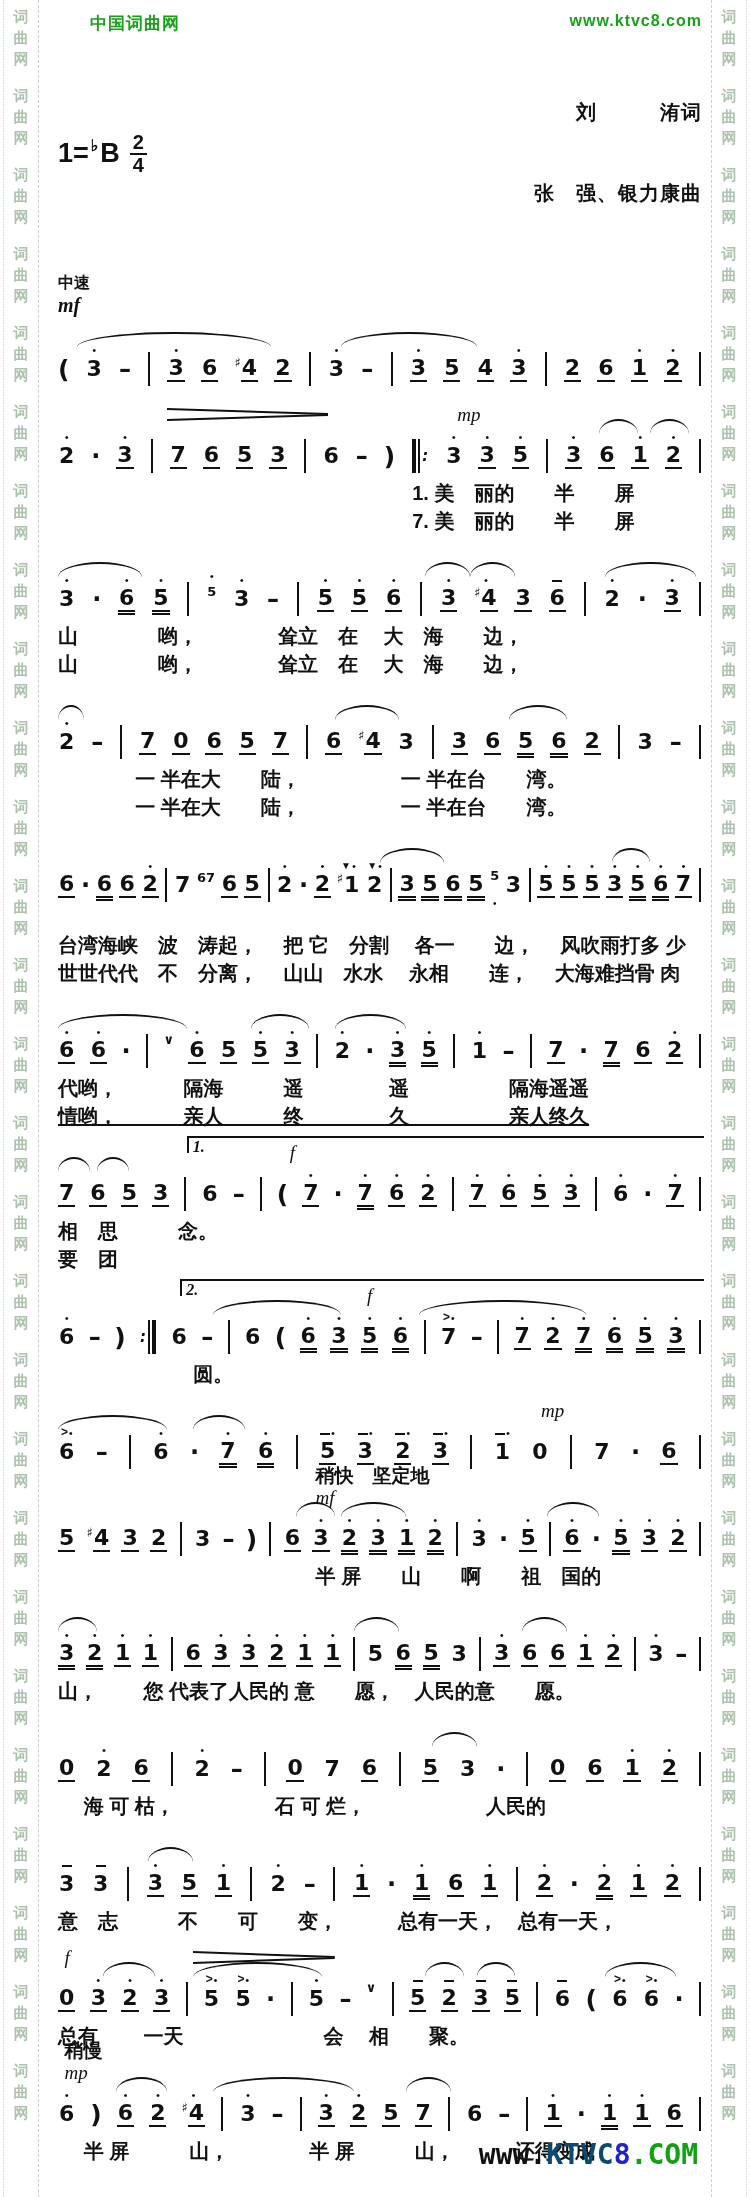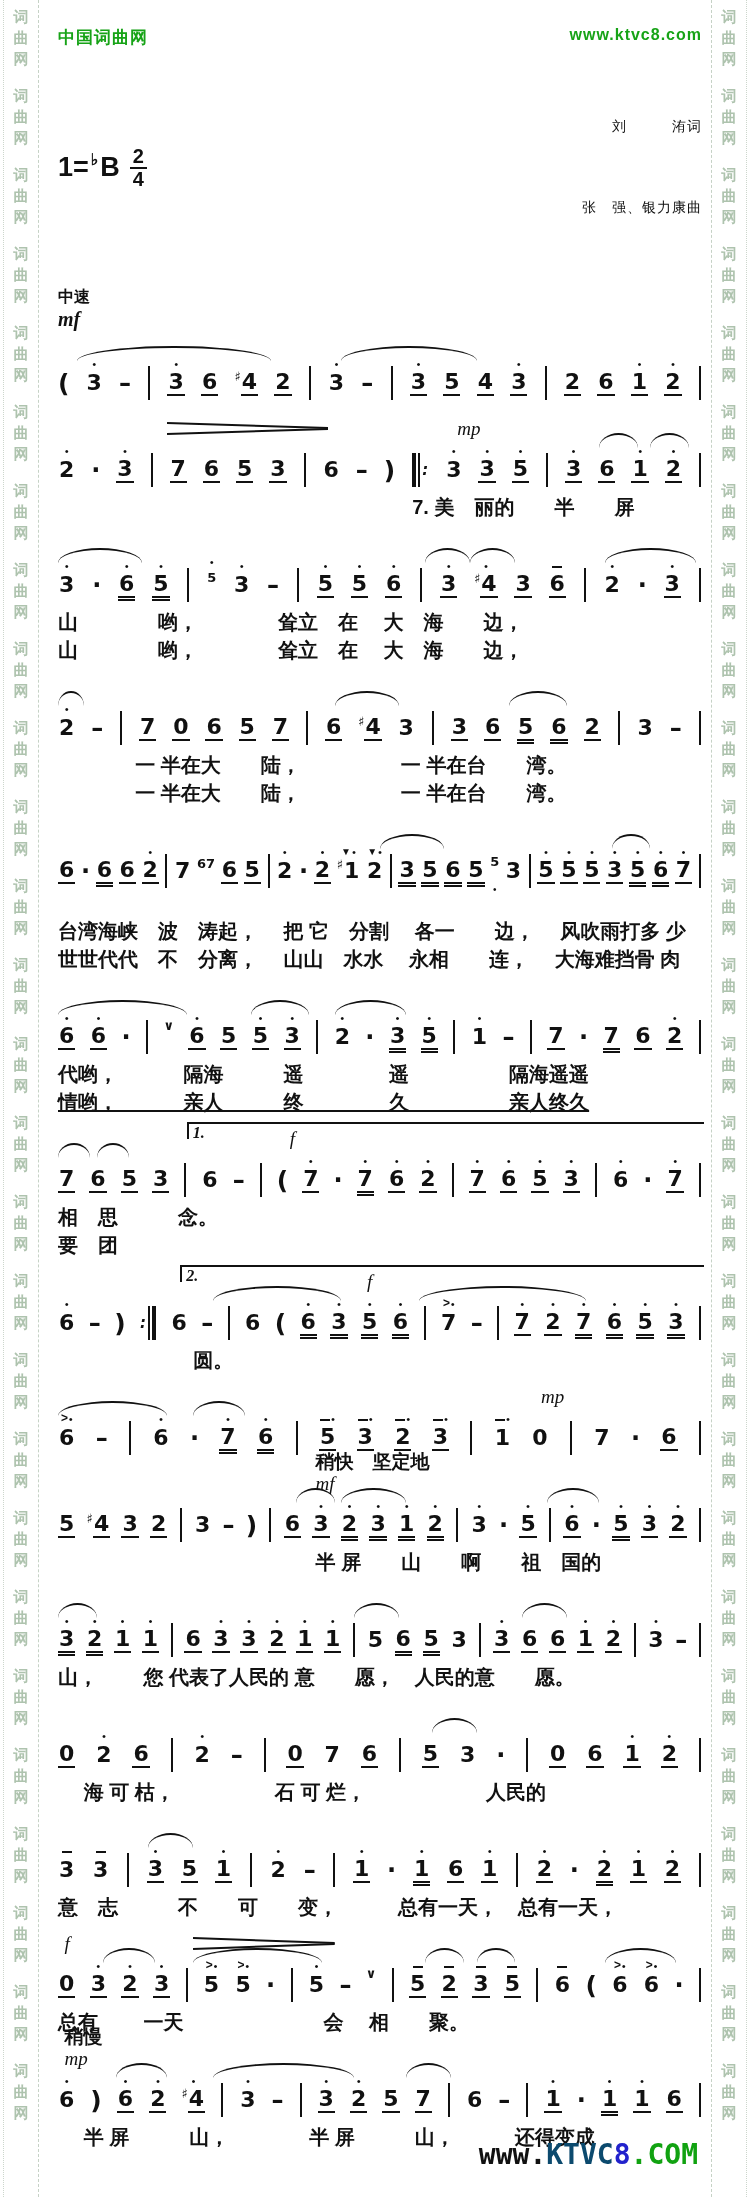--- a/index.html
+++ b/index.html
@@ -8,31 +8,31 @@
   
   .wmcol{position:absolute;top:0;bottom:0;width:34px;display:flex;flex-direction:column;
          align-items:center;padding-top:6px;color:#aec3ae;font-size:15px;line-height:21px;
          font-weight:bold;overflow:hidden;}
   .wmcol.left{left:3px;border-left:1px dotted #ccd6cc;border-right:1px dashed #c6d2c6;}
   .wmcol.right{right:3px;border-right:1px dotted #ccd6cc;border-left:1px dashed #c6d2c6;}
   .wmcol span{display:block;}
   .wmcol span:nth-child(3n){margin-bottom:16px;}
   
   .content{position:absolute;left:58px;right:48px;top:0;}
-  .hdr{display:flex;justify-content:space-between;align-items:flex-start;padding-top:26px;}
+  .hdr{display:flex;justify-content:space-between;align-items:flex-start;padding-top:12px;margin-left:32px;}
   .site{color:#17a317;font-weight:bold;font-size:17px;letter-spacing:1px;}
   .site.r{font-size:16px;}
   .title{text-align:center;font-size:40px;font-weight:900;letter-spacing:14px;margin-top:-2px;}
   .keyrow{display:flex;justify-content:space-between;margin-top:10px;}
   .keysig{font-weight:900;font-size:27px;display:flex;align-items:center;gap:2px;}
   .keysig .flat{font-size:16px;position:relative;top:-8px;}
   .meter{display:inline-flex;flex-direction:column;align-items:center;line-height:1;
          font-size:20px;font-weight:900;margin-left:8px;}
   .meter .num{border-bottom:2px solid #111;padding:0 3px 1px;}
-  .credits{text-align:right;font-weight:normal;font-size:14px;line-height:27px;letter-spacing:1px;white-space:pre;}
+  .credits{text-align:right;font-weight:bold;font-size:20px;line-height:27px;letter-spacing:1px;white-space:pre;}
   .temporow{margin-top:12px;}
   .tempo-cn{font-weight:900;font-size:16px;}
   .dyn-serif{font-family:"Liberation Serif",serif;font-style:italic;font-weight:bold;font-size:20px;}
   
   .score{margin-top:6px;}
   .mline{position:relative;padding-top:17px;margin-bottom:18px;}
   .nrow{display:flex;justify-content:space-between;align-items:flex-end;}
   .tok{display:flex;flex-direction:column;align-items:center;justify-content:flex-end;
        height:52px;flex:0 0 auto;}
   .tp{height:15px;display:flex;align-items:flex-end;justify-content:center;gap:1px;}
@@ -608,20 +608,21 @@
               <span class="bt"></span>
             </span>
             <span class="tok">
               <span class="tp"></span>
               <span class="md">
                 <i class="bl"></i>
               </span>
               <span class="bt"></span>
             </span>
           </div>
+          <div class="lyr" style="padding-left: 55%;">1. 美　丽的　　半　　屏</div>
           <div class="lyr" style="padding-left: 55%;">7. 美　丽的　　半　　屏</div>
         </div>
         <div class="mline">
           <i class="arc" style="left: 0%; width: 13%;"></i>
           <i class="arc" style="left: 57%; width: 7%;"></i>
           <i class="arc" style="left: 64%; width: 7%;"></i>
           <i class="arc" style="left: 85%; width: 14%;"></i>
           <div class="nrow">
             <span class="tok note">
               <span class="tp">

